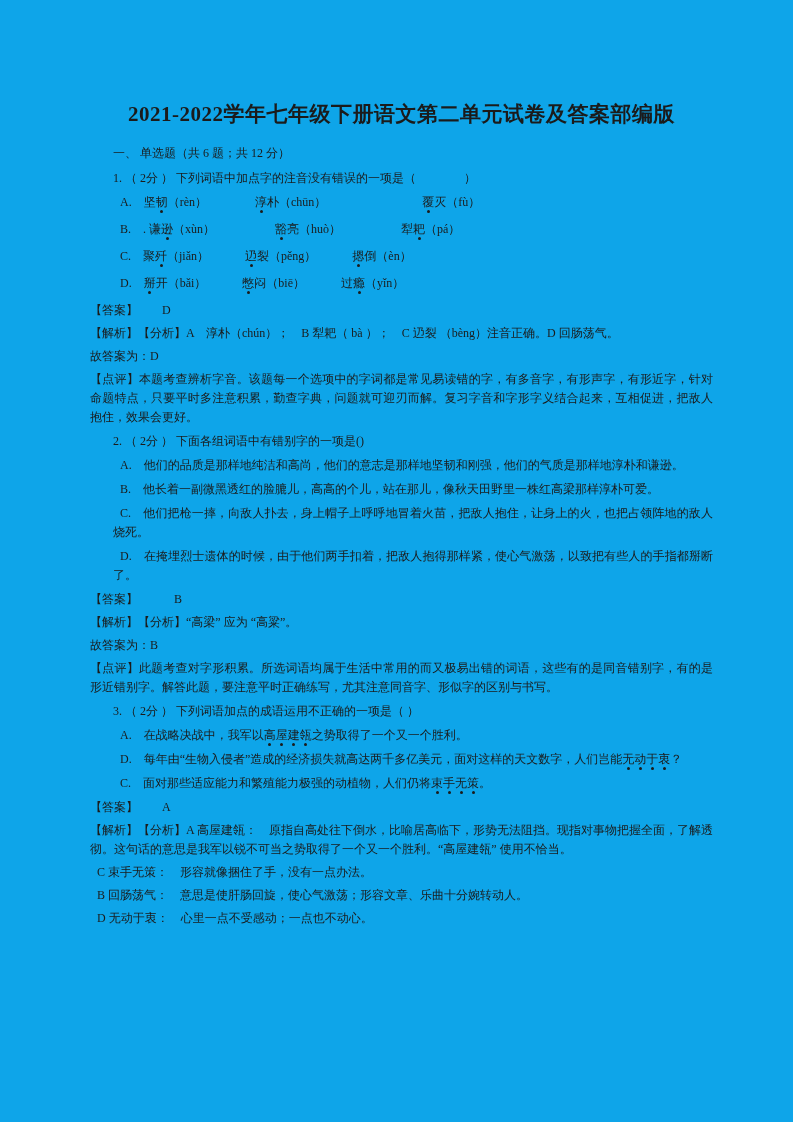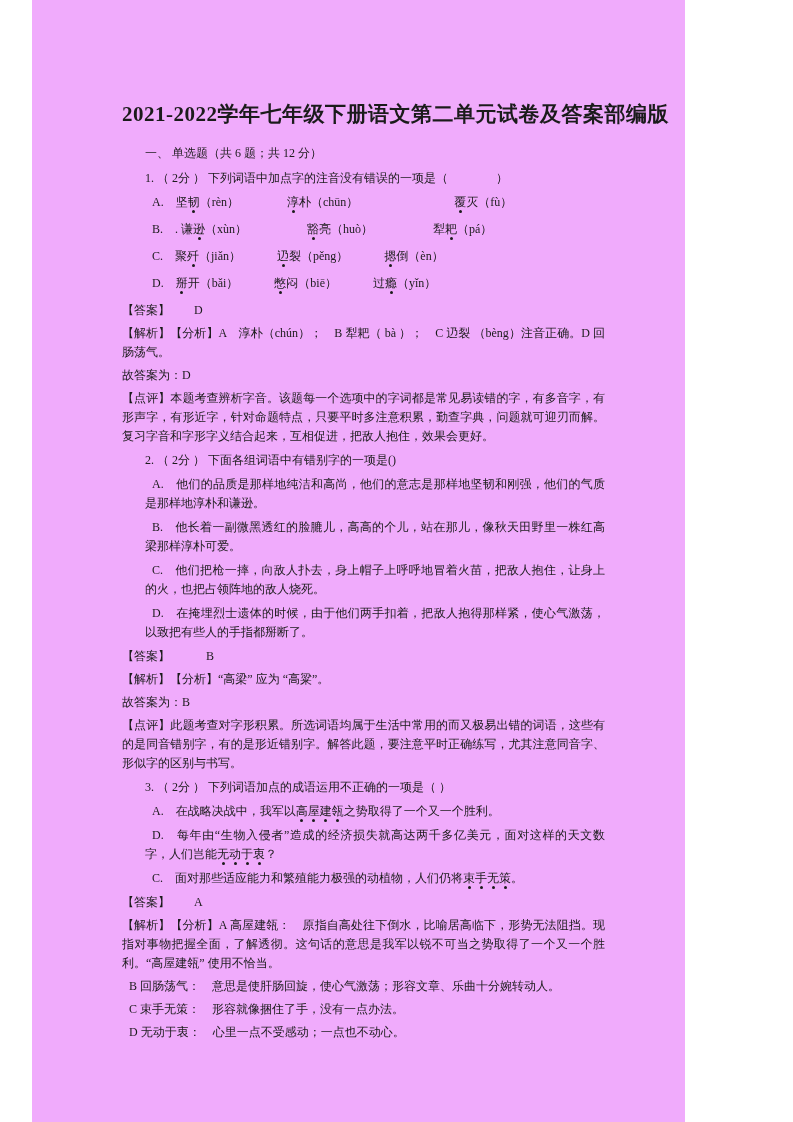--- a/index.html
+++ b/index.html
@@ -9,25 +9,24 @@
   }
   body {
     width: 793px;
     height: 1122px;
     overflow: hidden;
     font-family: "Liberation Serif", "DejaVu Serif", serif;
     color: #1b1b1b;
   }
   .page {
     box-sizing: border-box;
-    width: 653px;
+    width: 793px;
     height: 1122px;
     padding: 100px 80px 40px 90px;
-    background: #f0abfc;
-    margin-left: 32px;
+    background: #0ea5e9;
   }
   .title {
     font-size: 21px;
     font-weight: 700;
     text-align: center;
     margin: 0 0 16px 0;
     white-space: nowrap;
     letter-spacing: 0.5px;
   }
   .line {
@@ -84,17 +83,17 @@
       <div class="line ans">【答案】　　　B</div>
       <div class="line expl">【解析】【分析】“高梁” 应为 “高粱”。</div>
       <div class="line ans">故答案为：B</div>
       <div class="line note">【点评】此题考查对字形积累。所选词语均属于生活中常用的而又极易出错的词语，这些有的是同音错别字，有的是形近错别字。解答此题，要注意平时正确练写，尤其注意同音字、形似字的区别与书写。</div>
       <div class="line stem">3. （ 2分 ） 下列词语加点的成语运用不正确的一项是（ ）</div>
       <div class="line opt">A.　在战略决战中，我军以<span class="emph">高</span><span class="emph">屋</span><span class="emph">建</span><span class="emph">瓴</span>之势取得了一个又一个胜利。</div>
       <div class="line opt">D.　每年由“生物入侵者”造成的经济损失就高达两千多亿美元，面对这样的天文数字，人们岂能<span class="emph">无</span><span class="emph">动</span><span class="emph">于</span><span class="emph">衷</span>？</div>
       <div class="line opt">C.　面对那些适应能力和繁殖能力极强的动植物，人们仍将<span class="emph">束</span><span class="emph">手</span><span class="emph">无</span><span class="emph">策</span>。</div>
       <div class="line ans">【答案】　　A</div>
       <div class="line expl">【解析】【分析】A 高屋建瓴：　原指自高处往下倒水，比喻居高临下，形势无法阻挡。现指对事物把握全面，了解透彻。这句话的意思是我军以锐不可当之势取得了一个又一个胜利。“高屋建瓴” 使用不恰当。</div>
+      <div class="line def">C 束手无策：　形容就像捆住了手，没有一点办法。</div>
       <div class="line def">B 回肠荡气：　意思是使肝肠回旋，使心气激荡；形容文章、乐曲十分婉转动人。</div>
-      <div class="line def">C 束手无策：　形容就像捆住了手，没有一点办法。</div>
       <div class="line def">D 无动于衷：　心里一点不受感动；一点也不动心。</div>
     </div>
 </div>
 
 </body></html>

